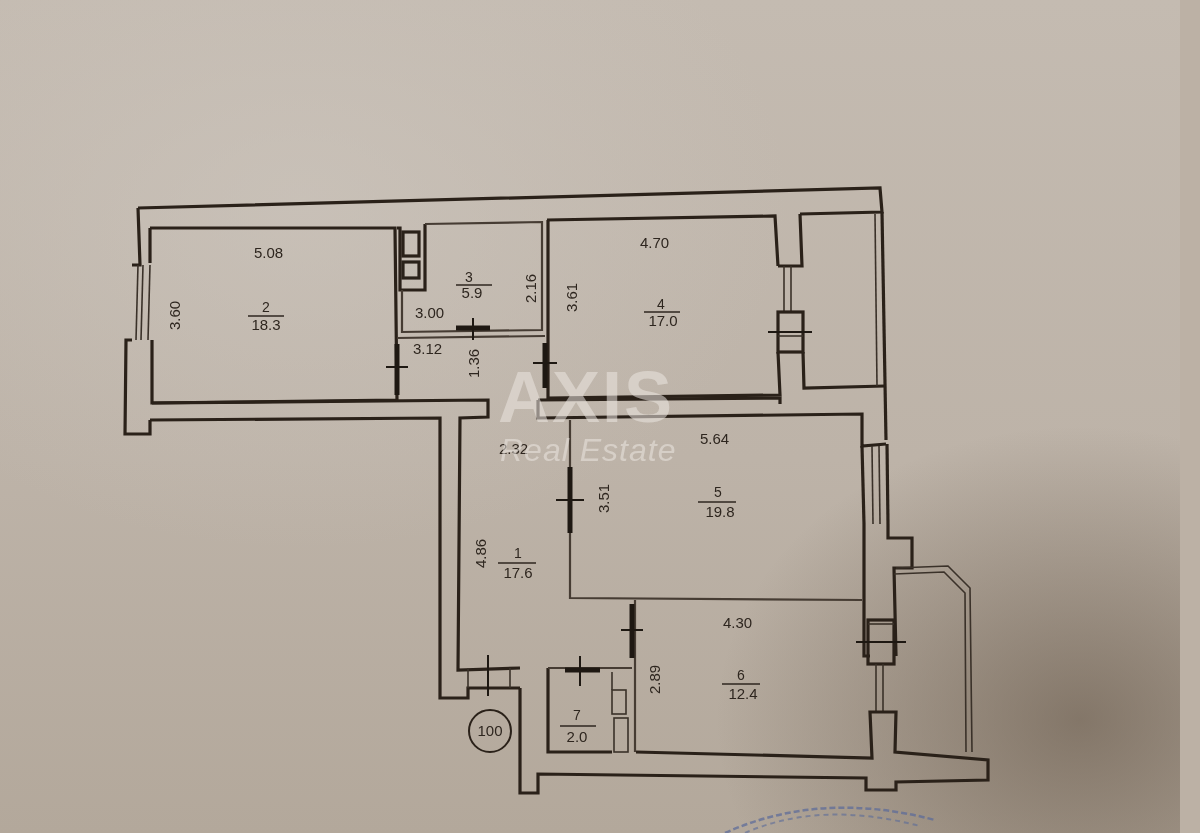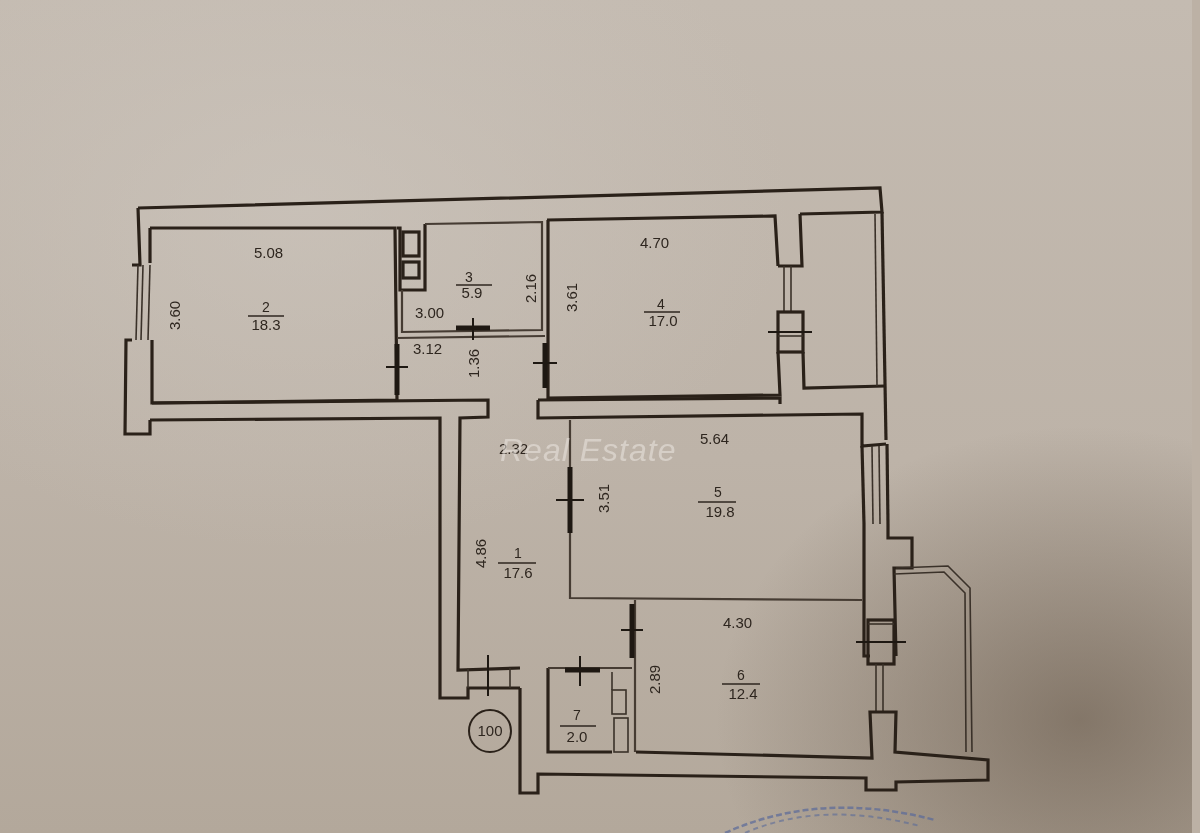--- a/index.html
+++ b/index.html
@@ -7,21 +7,20 @@
       width: 1200px; height: 833px; overflow: hidden;
       background: #bcb1a5;
       font-family: "Liberation Sans", sans-serif;
     }
     .paper {
       position: relative; width: 1180px; height: 833px;
       background:
         radial-gradient(ellipse 520px 420px at 1080px 720px, rgba(90,75,60,0.55), rgba(90,75,60,0) 70%),
         radial-gradient(ellipse 700px 500px at 300px 200px, rgba(205,198,190,0.6), rgba(205,198,190,0) 70%),
         linear-gradient(180deg, #c4bbb1 0%, #bdb3a8 55%, #b3a89b 100%);
-      padding-left: 12px;
     }
     svg { position: absolute; left: 0; top: 0; }
     .wall { fill: none; stroke: #2a2119; stroke-width: 3.2; stroke-linejoin: miter; }
     .thin { fill: none; stroke: #3a3129; stroke-width: 1.6; }
     .part { fill: none; stroke: #463c33; stroke-width: 2.2; }
     .door { stroke: #1e1812; stroke-width: 5; }
     .tick { stroke: #1e1812; stroke-width: 2; }
     .dim { font-size: 15px; fill: #2e261f; font-family: "Liberation Sans", sans-serif; }
     .num { font-size: 14px; fill: #2e261f; text-anchor: middle; font-family: "Liberation Sans", sans-serif; }
     .area { font-size: 15px; fill: #2e261f; text-anchor: middle; font-family: "Liberation Sans", sans-serif; }
@@ -184,14 +183,15 @@
       <circle cx="490" cy="731" r="21" fill="none" stroke="#2a2119" stroke-width="2"></circle>
       <text class="area" x="490" y="736">100</text>
     </g>
 
     <g>
       <path d="M725,833 Q820,790 935,820" fill="none" stroke="#5a6a9a" stroke-width="2.5" opacity="0.7" stroke-dasharray="6 3"></path>
       <path d="M745,833 Q820,800 920,826" fill="none" stroke="#5a6a9a" stroke-width="2" opacity="0.6" stroke-dasharray="5 4"></path>
     </g>
   </svg>
 
+  <div class="wm-title">AXIS</div>
   <div class="wm-sub">Real Estate</div>
 </div>
 
 </body></html>

